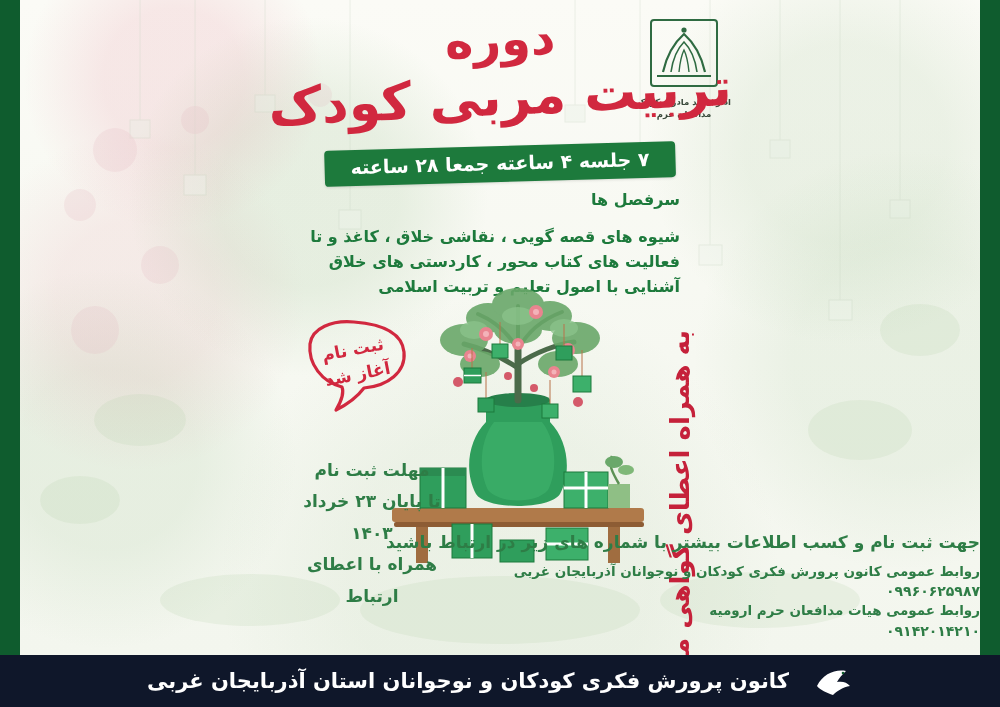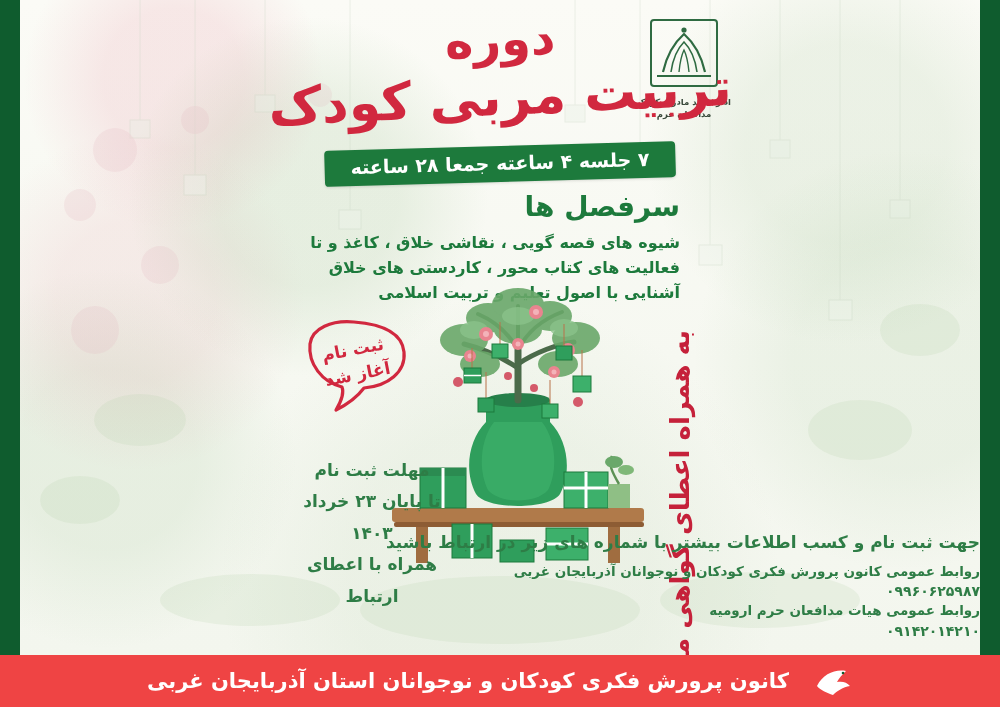--- a/index.html
+++ b/index.html
@@ -132,22 +132,22 @@
   
   .topics {
     position: absolute;
     right: 300px;
     top: 190px;
     text-align: right;
     color: #1d7a3c;
     font-weight: bold;
   }
   .topics-head {
-    font-size: 28px;
-    margin-bottom: 8px;
+    font-size: 16px;
+    margin-bottom: 16px;
   }
   .topics-line {
     font-size: 16px;
     line-height: 1.55;
     white-space: nowrap;
   }
 
   
   .stamp {
     position: absolute;
@@ -225,21 +225,21 @@
     height: 300px;
   }
 
   
   .footer-bar {
     position: absolute;
     left: 0;
     right: 0;
     bottom: 0;
     height: 52px;
-    background: #ef4444;
+    background: #0f172a;
     display: flex;
     align-items: center;
     justify-content: center;
     gap: 24px;
   }
   .footer-text {
     color: #ffffff;
     font-size: 21px;
     font-weight: bold;
     letter-spacing: 0;

